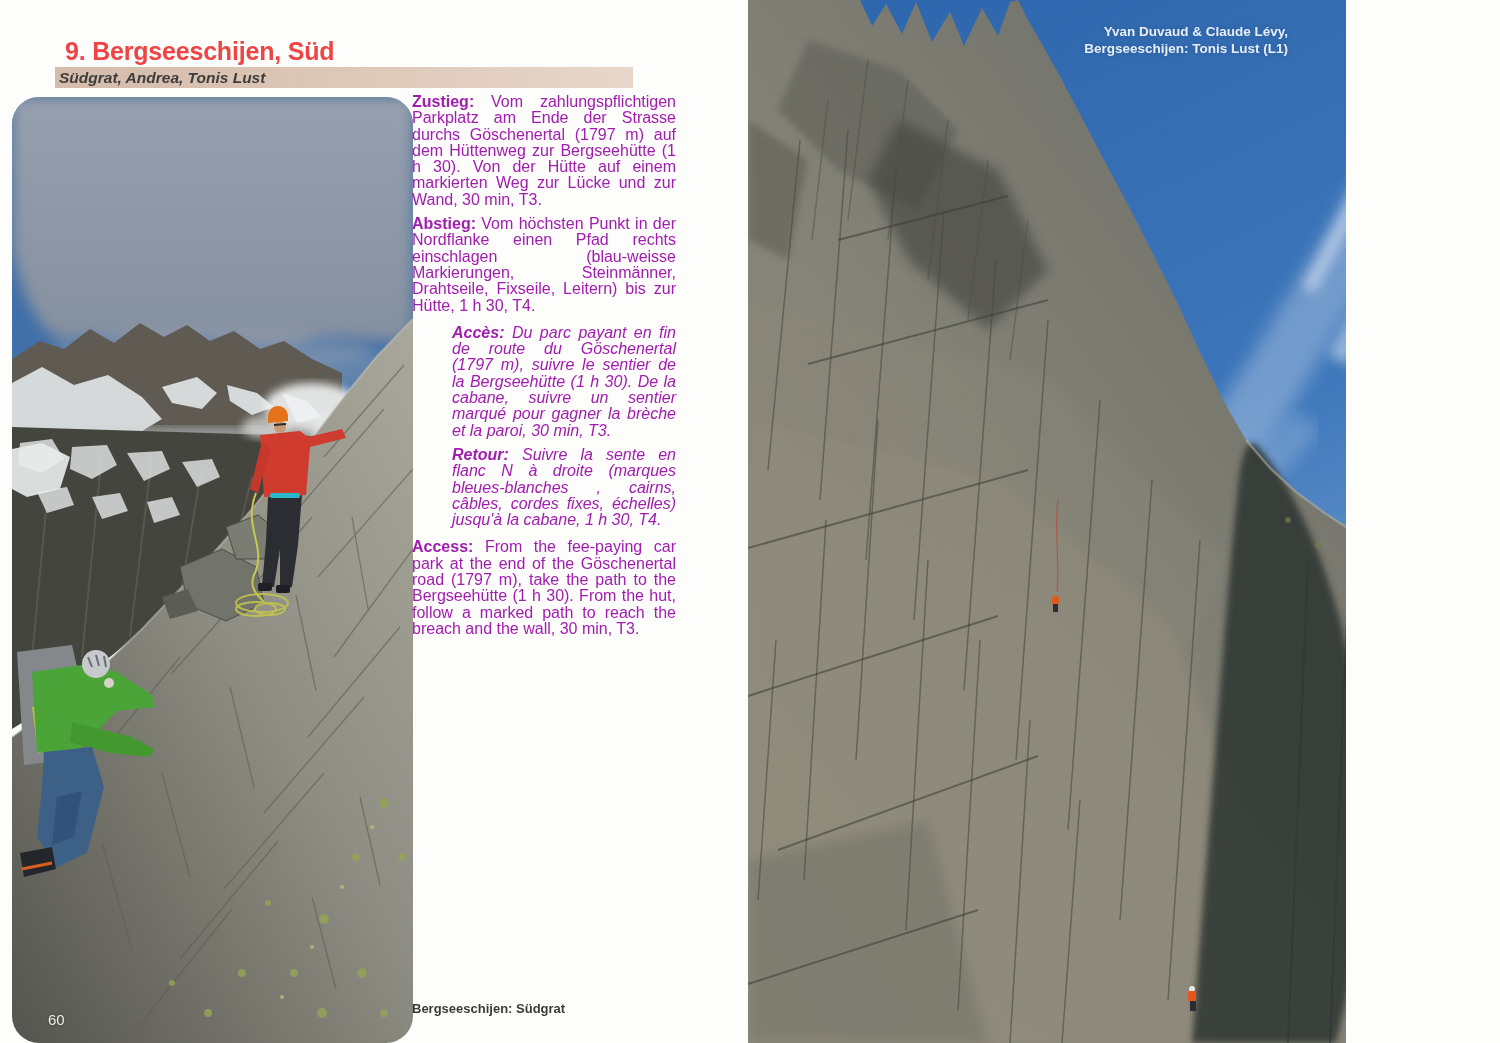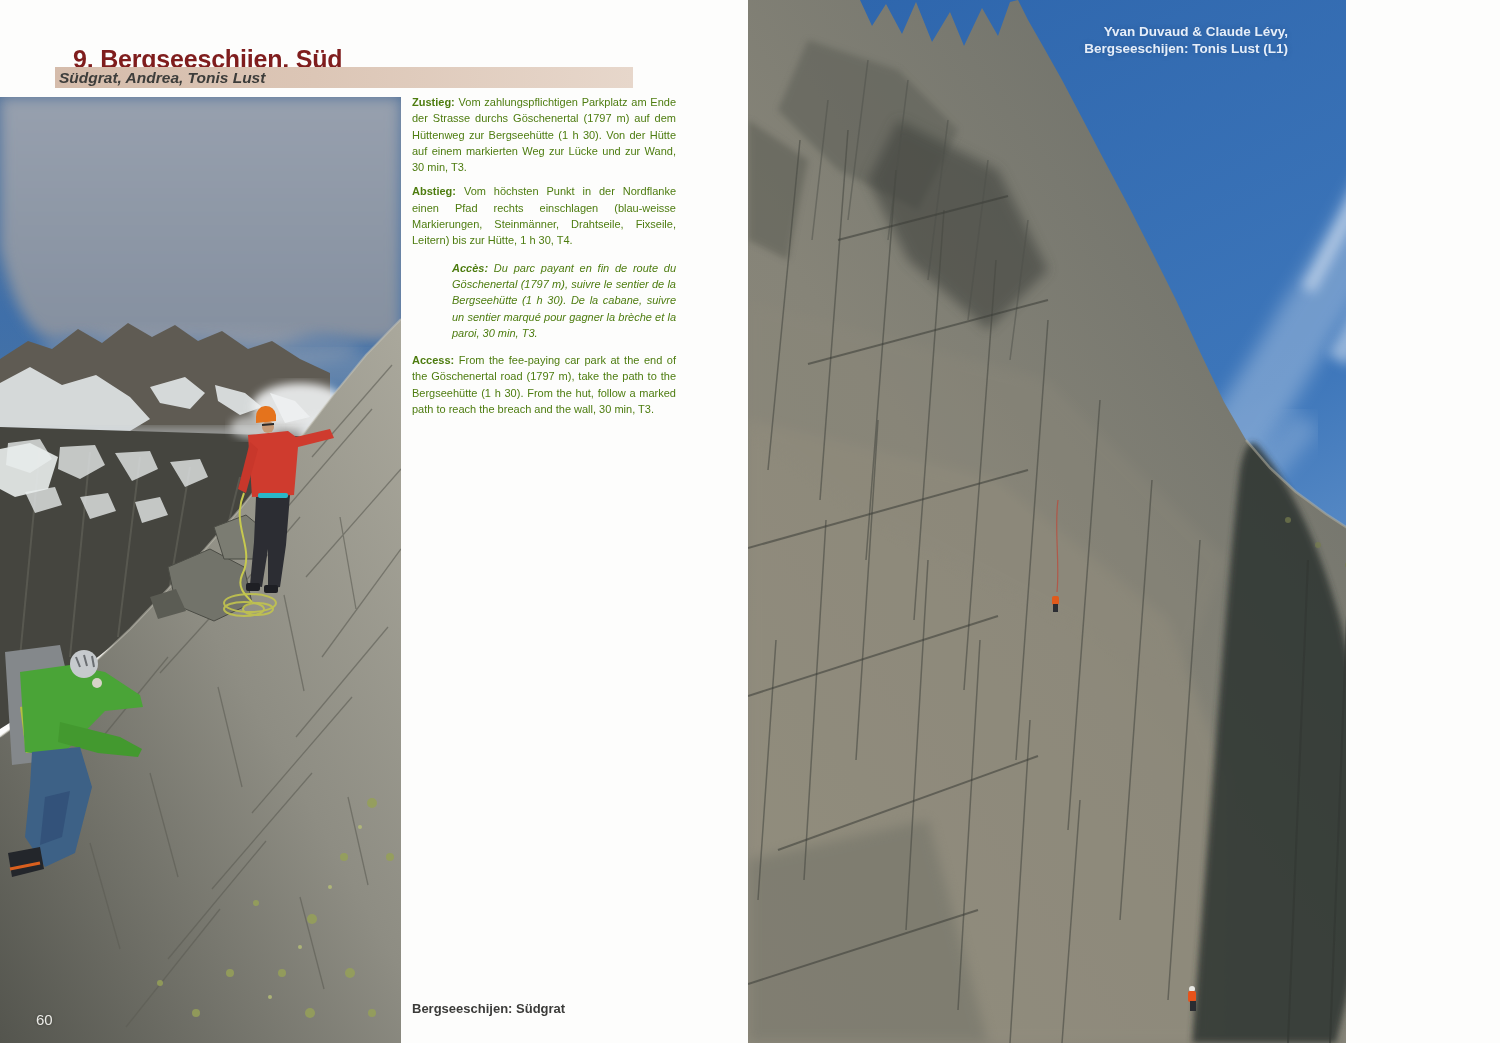--- a/index.html
+++ b/index.html
@@ -1,36 +1,36 @@
 <!DOCTYPE html>
 <html><head>
 <meta charset="utf-8">
 <style>
   html,body{margin:0;padding:0;background:#ffffff;}
   body{width:1500px;height:1043px;font-family:"Liberation Sans",sans-serif;}
   .page{position:relative;width:1500px;height:1043px;overflow:hidden;background:#fdfdfc;}
 
-  .title{position:absolute;left:57px;top:29px;margin:16px;font-size:25px;line-height:28px;
-         font-weight:700;color:#7f1d1d;letter-spacing:-0.2px;}
+  .title{position:absolute;left:57px;top:29px;margin:8px;font-size:25px;line-height:28px;
+         font-weight:700;color:#ef4444;letter-spacing:-0.2px;}
   .subtitle-bar{position:absolute;left:55px;top:67px;width:578px;height:21px;
          background:linear-gradient(90deg,#d5bcab 0%,#dcc6b6 45%,#e7d7cb 100%);
          display:flex;align-items:center;box-sizing:border-box;padding-left:4px;}
   .subtitle{font-size:15.5px;font-style:italic;font-weight:700;color:#3d3d3b;}
 
   .photo{position:absolute;margin:0;padding:0;overflow:hidden;}
   .photo svg{display:block;}
-  .photo-left{left:0;top:97px;width:401px;height:946px;}
+  .photo-left{left:12px;top:97px;width:401px;height:946px;border-radius:27px;}
   .photo-right{left:748px;top:0;width:598px;height:1043px;}
 
   .page-number{position:absolute;left:36px;top:914px;font-size:15px;color:#ececе8;
          color:#ececE8;text-shadow:0 0 3px rgba(30,30,25,.45);}
 
   .text-col{position:absolute;left:412px;top:94px;width:264px;}
-  .text-col p{margin:0 0 8px 0;font-size:11px;line-height:16.3px;text-align:justify;
-         color:#4d7c0f;}
+  .text-col p{margin:0 0 8px 0;font-size:16px;line-height:16.3px;text-align:justify;
+         color:#a21caf;}
   .text-col p.gap{margin-top:11px;}
   .text-col .label{font-weight:700;}
   .text-col p.fr{font-style:italic;margin-left:40px;}
 
   .caption-left{position:absolute;left:412px;top:1001px;font-size:13px;font-weight:700;
          color:#3b3b39;}
 
   .credit{position:absolute;top:23px;right:58px;text-align:right;color:#e6eef9;
          font-size:13.5px;font-weight:700;line-height:17px;
          text-shadow:0 0 5px rgba(35,70,115,.4);}
@@ -148,20 +148,21 @@
         <path d="M10,772 L40,766" stroke="#d95f1e" stroke-width="3" fill="none"></path>
       </g>
     </svg>
     <span class="page-number">60</span>
   </figure>
 
   <section class="text-col">
     <p class="de"><b class="label">Zustieg:</b> <span>Vom zahlungspflichtigen Parkplatz am Ende der Strasse durchs Göschenertal (1797 m) auf dem Hüttenweg zur Bergseehütte (1 h 30). Von der Hütte auf einem markierten Weg zur Lücke und zur Wand, 30 min, T3.</span></p>
     <p class="de"><b class="label">Abstieg:</b> <span>Vom höchsten Punkt in der Nordflanke einen Pfad rechts einschlagen (blau-weisse Markierungen, Steinmänner, Drahtseile, Fixseile, Leitern) bis zur Hütte, 1 h 30, T4.</span></p>
     <p class="fr gap"><b class="label">Accès:</b> <span>Du parc payant en fin de route du Göschenertal (1797 m), suivre le sentier de la Bergseehütte (1 h 30). De la cabane, suivre un sentier marqué pour gagner la brèche et la paroi, 30 min, T3.</span></p>
+    <p class="fr"><b class="label">Retour:</b> <span>Suivre la sente en flanc N à droite (marques bleues-blanches , cairns, câbles, cordes fixes, échelles) jusqu'à la cabane, 1 h 30, T4.</span></p>
     <p class="en gap"><b class="label">Access:</b> <span>From the fee-paying car park at the end of the Göschenertal road (1797 m), take the path to the Bergseehütte (1 h 30). From the hut, follow a marked path to reach the breach and the wall, 30 min, T3.</span></p>
   </section>
 
   <div class="caption-left">Bergseeschijen: Südgrat</div>
 
   <figure class="photo photo-right">
     <svg width="752" height="1043" viewBox="0 0 752 1043">
       <defs>
         <linearGradient id="skyR" x1="0" y1="0" x2="0.35" y2="1">
           <stop offset="0" stop-color="#2d65ac"></stop>

